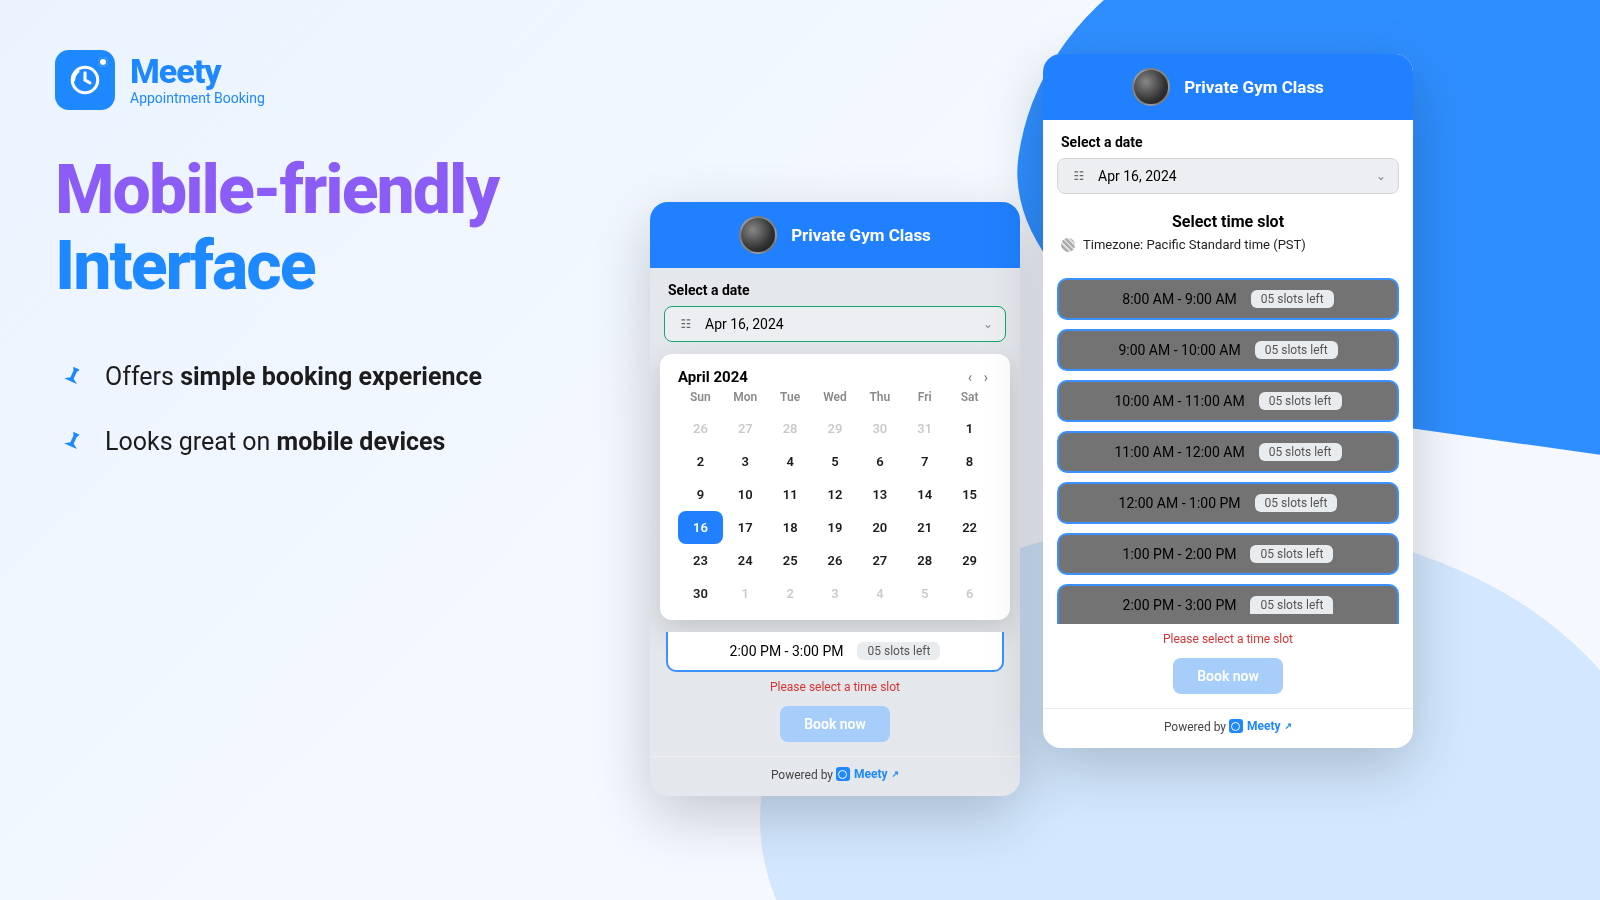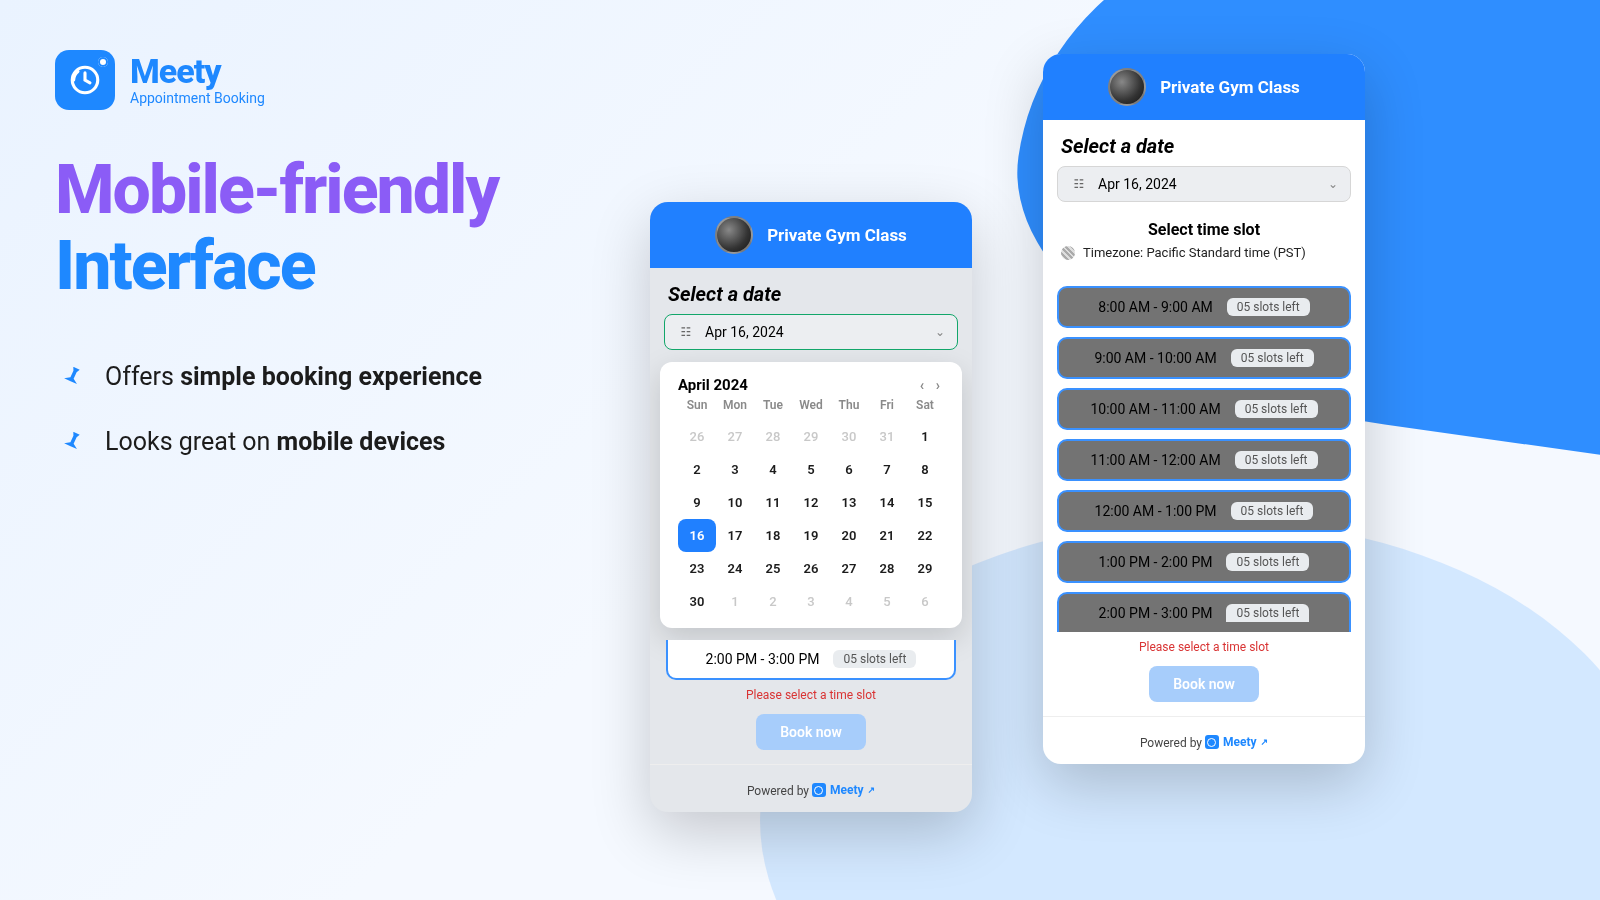--- a/index.html
+++ b/index.html
@@ -19,26 +19,26 @@
   .brand-stack .tag { font-size:14px; color:#1e88ff; margin-top:2px; }
 
   h1.hero-line1 { font-size:68px; font-weight:800; color:#8b5cf6; letter-spacing:-2px; line-height:1.05;}
   h1.hero-line2 { font-size:68px; font-weight:800; color:#1e88ff; letter-spacing:-2px; margin-bottom:55px; }
 
   .bullet { display:flex; align-items:center; gap:20px; font-size:25px; color:#1c1c1c; margin-bottom:35px; }
   .bullet b { font-weight:700; }
   .pin { width:30px; height:30px; color:#1e88ff; }
 
   
-  .phone { position:absolute; width:322px; background:#fff; border-radius:18px; box-shadow:0 20px 60px rgba(0,0,0,.2); overflow:hidden; }
+  .phone { position:absolute; width:370px; background:#fff; border-radius:18px; box-shadow:0 20px 60px rgba(0,0,0,.2); overflow:hidden; }
   .phone-header { background:#2080ff; color:#fff; padding:14px 10px; display:flex; align-items:center; justify-content:center; gap:14px; }
   .phone-header .avatar { width:38px; height:38px; border-radius:50%; background: radial-gradient(circle at 35% 35%, #888 0%, #333 60%, #111 100%); border:2px solid rgba(255,255,255,.4);}
   .phone-header .title { font-size:17px; font-weight:700; }
 
-  .section-label { font-size:20px; font-weight:700; padding:14px 18px 8px;font-style:italic; }
+  .section-label { font-size:14px; font-weight:700; padding:14px 18px 8px; }
   .date-pill { margin:0 14px 12px; border:1px solid #d6d6d6; border-radius:8px; background:#eceef1; padding:8px 12px; display:flex; align-items:center; gap:10px; font-size:14px; position:relative; }
   .date-pill.success { border-color:#12a66a; }
   .date-pill .mini-ico { width:18px; height:18px; display:flex; align-items:center; justify-content:center; font-size:12px; color:#666; }
   .date-pill .chev { position:absolute; right:12px; color:#888; font-size:12px; }
 
   
   .phone1 { left:650px; top:202px; background:#e4e7eb; }
   .popover { margin:4px 10px 12px; background:#fff; border-radius:12px; box-shadow:0 10px 30px rgba(0,0,0,.15); padding:14px 18px 10px; }
   .pop-head { display:flex; align-items:center; justify-content:space-between; font-weight:700; font-size:15px; }
   .pop-nav span { cursor:pointer; color:#888; padding:0 4px; font-size:14px; }
@@ -46,21 +46,21 @@
   .dow div { font-size:12px; color:#8a8a8a; font-weight:600; padding:4px 0 8px; }
   .dates div { font-size:13px; font-weight:600; padding:9px 0; border-radius:8px; color:#1c1c1c; }
   .dates div.mute { color:#c8c8c8; font-weight:500; }
   .dates div.sel { background:#2080ff; color:#fff; }
 
   .slot-strip { margin:4px 16px 0; border:2px solid #3a91ff; border-top:0; border-radius:0 0 10px 10px; padding:10px 10px; display:flex; align-items:center; justify-content:center; gap:14px; font-size:14px; background:#fff;}
   .slot-strip .cnt { background:#e9ecef; border-radius:6px; padding:2px 10px; font-size:12px; color:#555; }
 
   .warn { text-align:center; font-size:12px; color:#d93434; padding:8px 0; }
   .book-btn { display:block; margin:4px auto 14px; background:#a7cdfb; color:#fff; border:0; border-radius:8px; padding:10px 24px; font-size:14px; font-weight:600; }
-  .powered { text-align:center; font-size:12px; color:#444; padding:18px 0 14px; border-top:1px solid #eee;}
+  .powered { text-align:center; font-size:12px; color:#444; padding:10px 0 14px; border-top:1px solid #eee;}
   .powered .mini-logo { display:inline-flex; align-items:center; gap:4px; color:#1e88ff; font-weight:700;}
   .powered .mini-logo .sq { width:14px; height:14px; background:#1e88ff; border-radius:3px; display:inline-flex; align-items:center; justify-content:center;}
   .powered .mini-logo .sq::after{content:"";width:7px;height:7px;border:1.5px solid #fff;border-radius:50%; display:block;}
   .powered .ext { font-size:9px; vertical-align:super; }
 
   
   .phone2 { left:1043px; top:54px; }
   .sub-head { text-align:center; font-size:16px; font-weight:700; padding:6px 0 6px; }
   .tz-row { display:flex; align-items:center; gap:8px; font-size:13px; padding:0 18px 26px; color:#222;}
   .tz-row .globe { width:14px; height:14px; border-radius:50%; background:repeating-linear-gradient(45deg,#aaa 0 2px,#ddd 2px 4px);}

